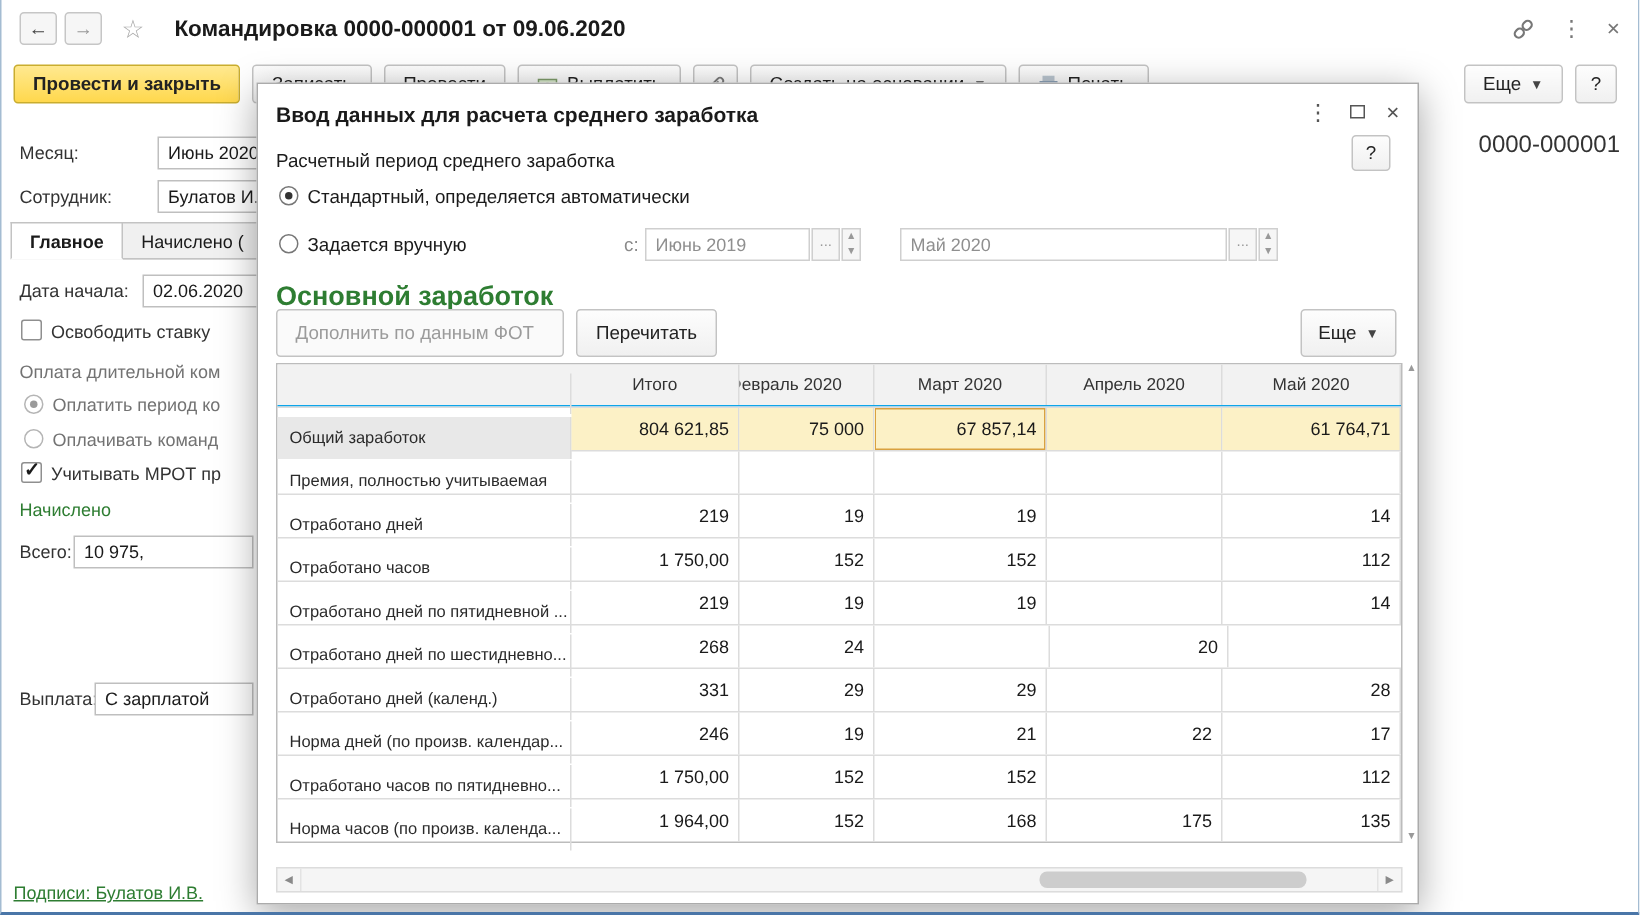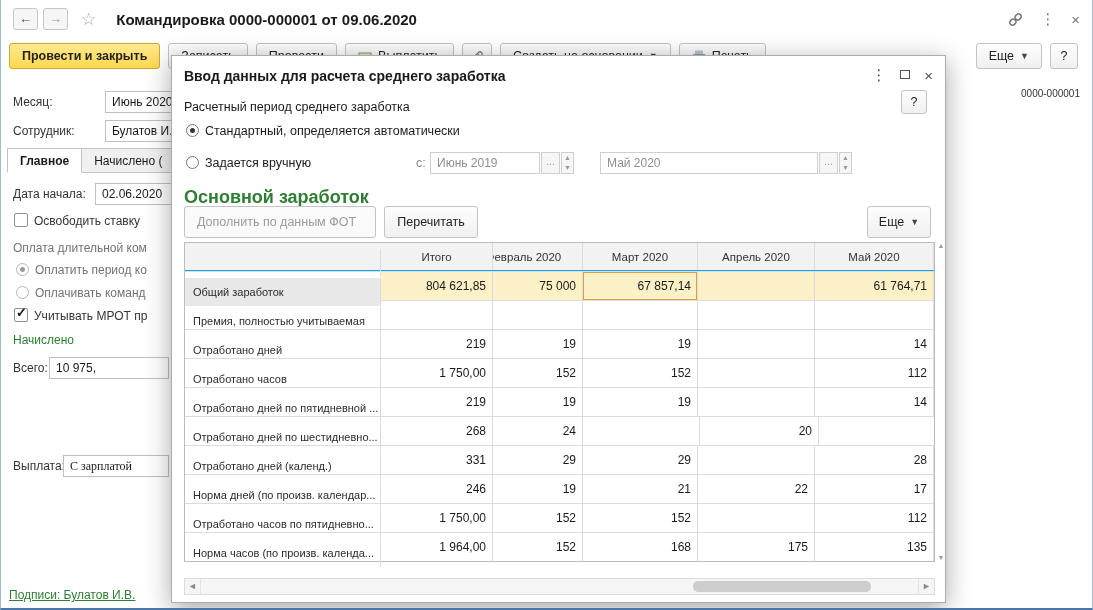--- a/index.html
+++ b/index.html
@@ -24,21 +24,21 @@
   .toolbar { position:absolute; left:0; top:38px; right:0; height:36px; display:flex; align-items:center; padding:0 14px 0 8px; gap:8px; }
   .btn { height:26px; padding:0 12px; background:linear-gradient(#fdfdfd,#f0f0f0); border:1px solid #c3c3c3; border-radius:3px;
          font-size:12.5px; font-family:inherit; color:#222; display:inline-flex; align-items:center; gap:6px; white-space:nowrap; cursor:pointer; }
   .btn.primary { background:linear-gradient(#ffe990, var(--primary-button,#ffd84d)); border-color:#c9ad2f; font-weight:700; }
   .btn .caret { font-size:9px; color:#444; }
   .btn.iconbtn { padding:0 7px; }
   .btn:disabled, .btn.disabled { color:#9b9b9b; background:#fafafa; cursor:default; }
   .spacer { margin-left:auto; }
   .helpbtn { width:28px; justify-content:center; padding:0; }
 
-  .doc-number { position:absolute; top:88px; right:12px; font-size:10px; color:#333; }
+  .doc-number { position:absolute; top:88px; right:12px; font-size:16px; color:#333; }
 
   
   .flabel { position:absolute; font-size:12px; color:#333; white-space:nowrap; }
   .flabel.gray { color:#737373; }
   .finput { position:absolute; height:22px; border:1px solid #bfbfbf; background:#fff; font-family:inherit;
             font-size:12px; padding:2px 6px; white-space:nowrap; overflow:hidden; color:#1a1a1a; }
   .tabs { position:absolute; left:6px; top:148px; display:flex; z-index:2; }
   .tab { height:25px; padding:5px 12px 0; border:1px solid #c3c3c3; font-size:12px; background:#f0f0f0; white-space:nowrap; cursor:pointer; }
   .tab.active { background:#fff; font-weight:700; border-bottom:1px solid #fff; }
   .tab + .tab { border-left:none; width:112px; overflow:hidden; }
@@ -197,21 +197,21 @@
       <span>✓</span>
     </span>
   <span class="flabel" style="left:33px; top:309px;">Учитывать МРОТ пр</span>
 
   <span class="flabel green" style="left:12px; top:333px;">Начислено</span>
 
   <span class="flabel" style="left:12px; top:361px;">Всего:</span>
   <input class="finput" style="left: 48px; top: 357px; width: 120px;" readonly="" value="10 975,">
 
   <span class="flabel" style="left:12px; top:459px;">Выплата:</span>
-  <input class="finput" style="left: 62px; top: 455px; width: 106px; font-family: Liberation Serif, serif;" readonly="" value="С зарплатой">
+  <input class="finput" style="left: 62px; top: 455px; width: 106px;" readonly="" value="С зарплатой">
 
   <span class="link signatures">Подписи: Булатов И.В.</span>
 
   <div class="dialog dlg">
     <div class="dlg-title">Ввод данных для расчета среднего заработка</div>
     <div class="dlg-controls">
       <span class="kebab">⋮</span>
       <span><span class="maxbox"></span></span>
       <span class="closex">×</span>
     </div>

